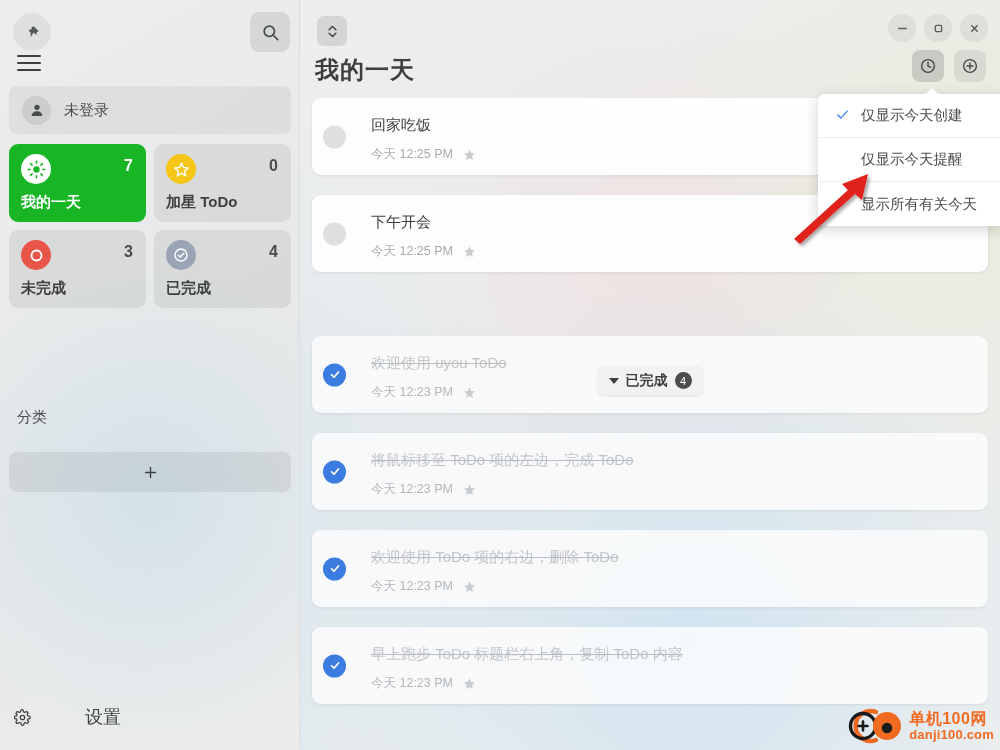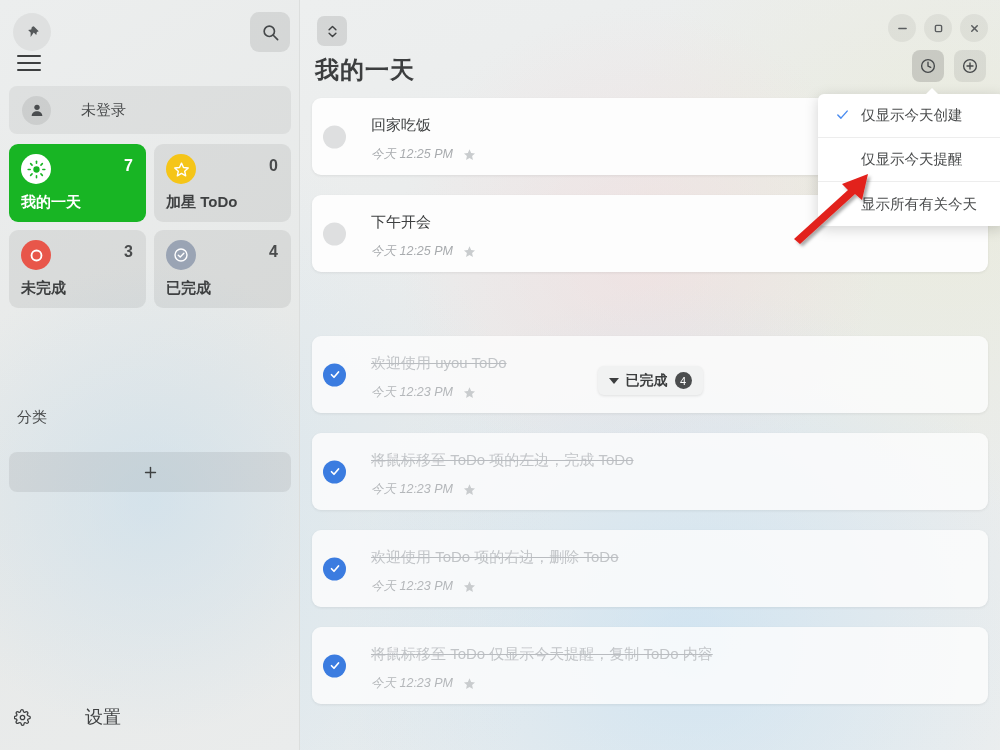--- a/index.html
+++ b/index.html
@@ -52,21 +52,21 @@
     display: flex; flex-direction: column; justify-content: center; gap: 5px;
     cursor: pointer;
   }
   .hamburger i { display: block; height: 2px; background: #3d3f40; border-radius: 1px; }
 
   .user-card {
     position: absolute; left: 9px; top: 86px;
     width: 282px; height: 48px;
     border-radius: 8px;
     background: rgba(0,0,0,.055);
-    display: flex; align-items: center; padding-left: 13px; gap: 30px;
+    display: flex; align-items: center; padding-left: 13px; gap: 13px;
     cursor: pointer;
   }
   .avatar {
     width: 29px; height: 29px; border-radius: 50%;
     background: rgba(0,0,0,.08);
     display: flex; align-items: center; justify-content: center;
   }
   .user-name { font-size: 15px; color: #4a4c4d; }
 
   .tile-grid {
@@ -174,21 +174,21 @@
   .ttitle {
     position: absolute; left: 59px; top: 18px;
     font-size: 15px; color: #3d3f40;
   }
   .card.done .ttitle {
     color: #c2c5c8; text-decoration: line-through;
     text-decoration-color: #b9bcc0;
   }
   .tmeta {
     position: absolute; left: 59px; top: 48px;
-    display: flex; align-items: center; gap: 10px; font-style: italic;
+    display: flex; align-items: center; gap: 10px;
   }
   .tmeta .ttime { font-size: 12.5px; color: #a8abae; }
   .card.done .tmeta .ttime { color: #b4b7ba; }
 
   .done-header {
     position: absolute; left: 0; right: 0; top: 366px;
     display: flex; justify-content: center; pointer-events: none;
   }
   .done-pill {
     pointer-events: auto;
@@ -478,21 +478,21 @@
             </svg>
         </span>
       </div>
 
       <div class="card done">
         <span class="ck">
           <svg width="12" height="12" viewBox="0 0 24 24" fill="none" stroke="#fff" stroke-width="3.4" stroke-linecap="round" stroke-linejoin="round">
               <polyline points="5,12.5 10,17.5 19,7"></polyline>
             </svg>
         </span>
-        <span class="ttitle">将鼠标移至 ToDo 仅显示今天提醒，复制 ToDo 内容</span>
+        <span class="ttitle">早上跑步 ToDo 标题栏右上角，复制 ToDo 内容</span>
         <span class="tmeta">
           <span class="ttime">今天 12:23 PM</span>
           <svg width="13" height="13" viewBox="0 0 24 24" fill="#c9ccce">
               <polygon points="12,2.5 15,9.2 22.2,10 16.8,14.9 18.3,22 12,18.3 5.7,22 7.2,14.9 1.8,10 9,9.2"></polygon>
             </svg>
         </span>
       </div>
     </div>
 
     <div class="done-header">
@@ -532,14 +532,28 @@
         <filter id="ash" x="-30%" y="-30%" width="180%" height="180%">
           <feDropShadow dx="2.5" dy="2.5" stdDeviation="1.6" flood-color="#000" flood-opacity="0.33"></feDropShadow>
         </filter>
       </defs>
       <g filter="url(#ash)">
         <path d="M14 79 L68 30 L62 24 L88 14 L82 40 L75 34 L20 84 Z" fill="#e2211c"></path>
       </g>
     </svg>
   </div>
 
+  <div class="watermark">
+    <svg width="58" height="40" viewBox="0 0 58 40">
+      <path d="M30 6 A15 15 0 1 0 30 34" fill="none" stroke="#f06a22" stroke-width="4.5" stroke-linecap="round"></path>
+      <circle cx="17" cy="20" r="12.5" fill="none" stroke="#1b1b1b" stroke-width="3.4"></circle>
+      <line x1="17" y1="15.5" x2="17" y2="24.5" stroke="#1b1b1b" stroke-width="2.6" stroke-linecap="round"></line>
+      <line x1="12.5" y1="20" x2="21.5" y2="20" stroke="#1b1b1b" stroke-width="2.6" stroke-linecap="round"></line>
+      <circle cx="41" cy="20" r="14" fill="#f06a22"></circle>
+      <circle cx="41" cy="22" r="5.2" fill="#1b1b1b"></circle>
+    </svg>
+    <span class="wm-text">
+      <span class="wm-cn" style="display:block">单机100网</span>
+      <span class="wm-en" style="display:block">danji100.com</span>
+    </span>
+  </div>
 
 </div>
 
 </body></html>

